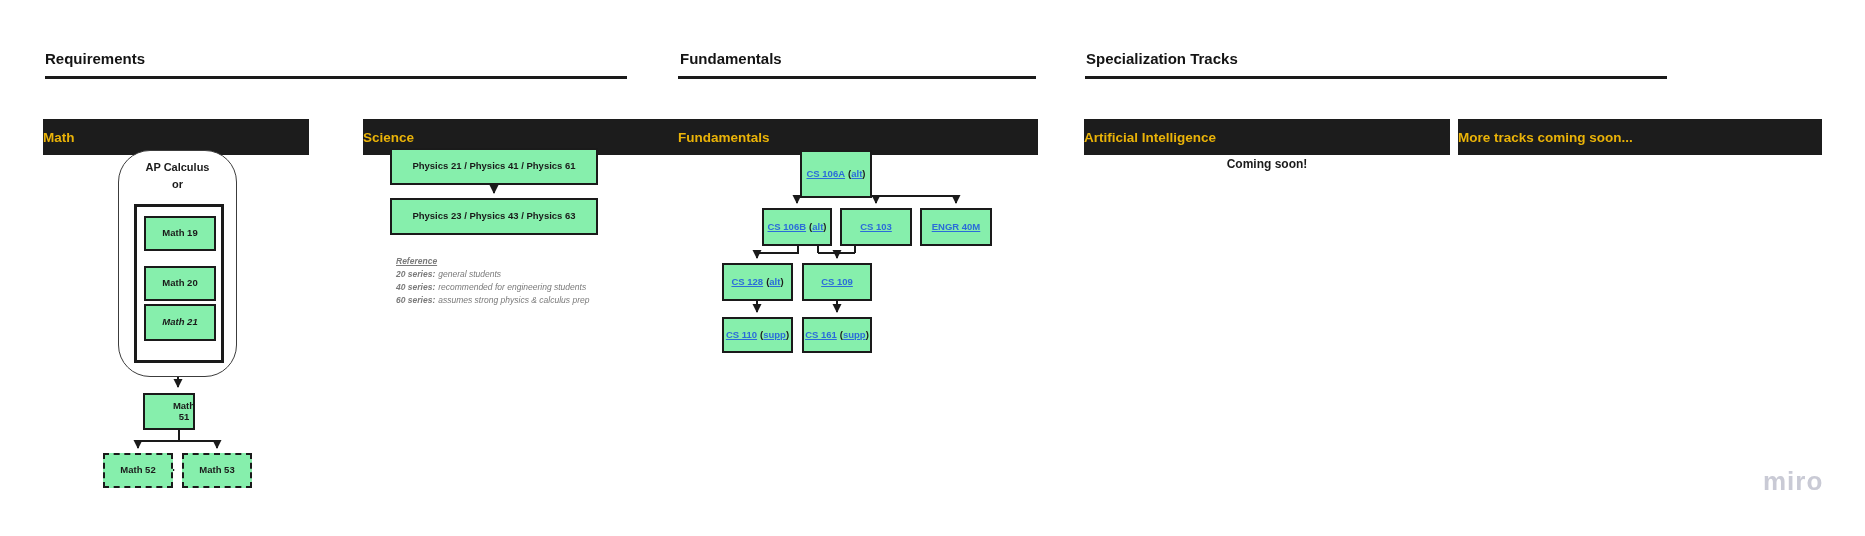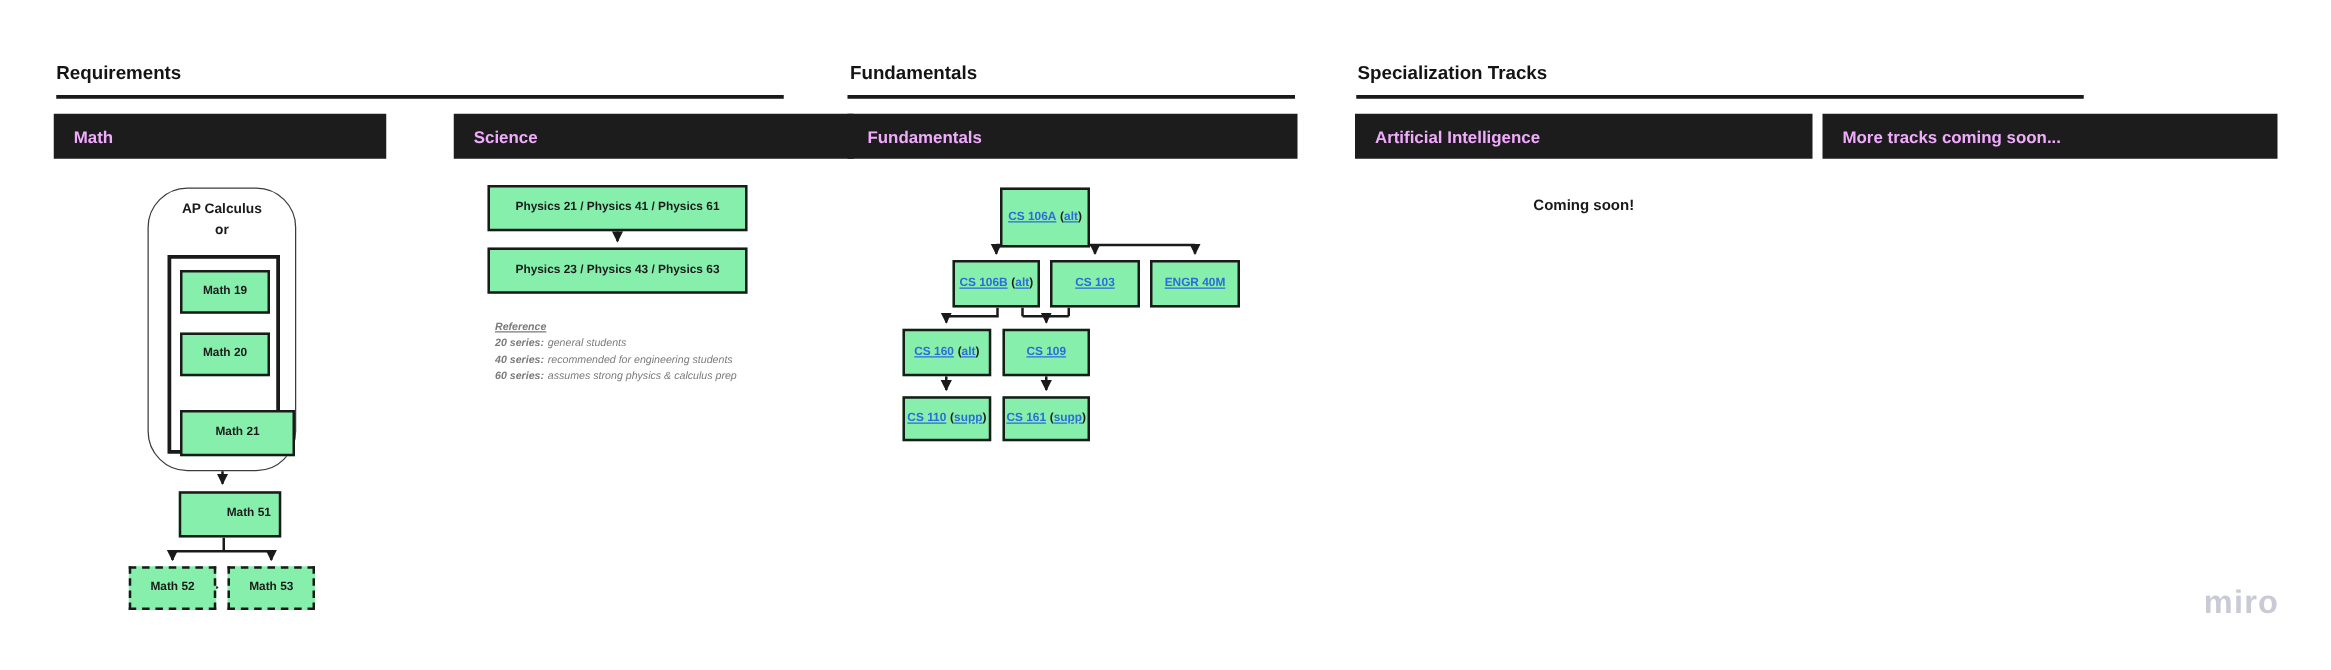--- a/index.html
+++ b/index.html
@@ -1,21 +1,21 @@
 <!DOCTYPE html>
 <html><head>
 <meta charset="utf-8">
 <style>
   * { margin:0; padding:0; box-sizing:border-box; }
   html,body { width:1865px; height:536px; }
   body { background:#ffffff; font-family:"Liberation Sans", sans-serif; position:relative; overflow:hidden; }
   .sect-title { position:absolute; font-size:15px; font-weight:700; color:#141414; }
   .rule { position:absolute; height:3px; background:#1a1a1a; }
-  .bar { position:absolute; height:36px; background:#1c1c1c; color:#f0abfc;
-         font-size:13.5px; font-weight:700; display:flex; align-items:center; padding-left:16px; }
+  .bar { position:absolute; height:36px; background:#1c1c1c; color:#eab308;
+         font-size:13.5px; font-weight:700; display:flex; align-items:center; padding-left:0;margin-top:28px; }
   .node { position:absolute; background:#86efac; border:2px solid #1a1a1a;
           display:flex; align-items:center; justify-content:center;
           font-size:9.5px; font-weight:700; color:#1a1a1a; text-align:center; line-height:1.1; }
   .dashed { border-style:dashed; }
   .round-container { position:absolute; border:1.5px solid #3c3c3c; border-radius:32px; background:#ffffff; }
   .inner-rect { position:absolute; border:3px solid #1a1a1a; background:#ffffff; }
   .ap-text { position:absolute; width:100%; text-align:center; font-size:11px; font-weight:700; color:#1a1a1a; }
   .link { color:#2b6cd9; text-decoration:underline; font-weight:700; cursor:pointer; }
   .paren { color:#1a1a1a; font-weight:700; }
   .paren-open { margin-left:3px; }
@@ -72,27 +72,27 @@
 <div class="round-container" style="left:118px; top:150px; width:119px; height:227px;">
   <div class="ap-text" style="top:10px;">AP Calculus</div>
   <div class="ap-text" style="top:27px;">or</div>
   <div class="inner-rect" style="left:15px; top:53px; width:90px; height:159px;">
     <div class="node" style="left:7px; top:9px; width:72px; height:35px;">
       <span>Math 19</span>
     </div>
     <div class="node" style="left:7px; top:59px; width:72px; height:35px;">
       <span>Math 20</span>
     </div>
-    <div class="node" style="left:7px; top:121px; width:92px; height:37px;">
+    <div class="node" style="left:7px; top:97px; width:72px; height:37px;font-style:italic;">
       <span>Math 21</span>
     </div>
   </div>
 </div>
 
-<div class="node" style="left:143px; top:393px; width:82px; height:37px;padding-left:30px;">
+<div class="node" style="left:143px; top:393px; width:52px; height:37px;padding-left:30px;">
   <span>Math 51</span>
 </div>
 <div class="node dashed" style="left:103px; top:453px; width:70px; height:35px;">
   <span>Math 52</span>
 </div>
 <div class="node dashed" style="left:182px; top:453px; width:70px; height:35px;">
   <span>Math 53</span>
 </div>
 
 <div class="bar" style="left:363px; top:91px; width:320px;">
@@ -138,21 +138,21 @@
 
 <div class="node" style="left:840px; top:208px; width:72px; height:38px;">
   <span class="link">CS 103</span>
 </div>
 
 <div class="node" style="left:920px; top:208px; width:72px; height:38px;">
   <span class="link">ENGR 40M</span>
 </div>
 
 <div class="node" style="left:722px; top:263px; width:71px; height:38px;">
-  <span><span class="link">CS 160</span><span class="paren paren-open">(</span><span class="link">alt</span><span class="paren">)</span></span>
+  <span><span class="link">CS 128</span><span class="paren paren-open">(</span><span class="link">alt</span><span class="paren">)</span></span>
 </div>
 
 <div class="node" style="left:802px; top:263px; width:70px; height:38px;">
   <span class="link">CS 109</span>
 </div>
 
 <div class="node" style="left:722px; top:317px; width:71px; height:36px;">
   <span><span class="link">CS 110</span><span class="paren paren-open">(</span><span class="link">supp</span><span class="paren">)</span></span>
 </div>
 

